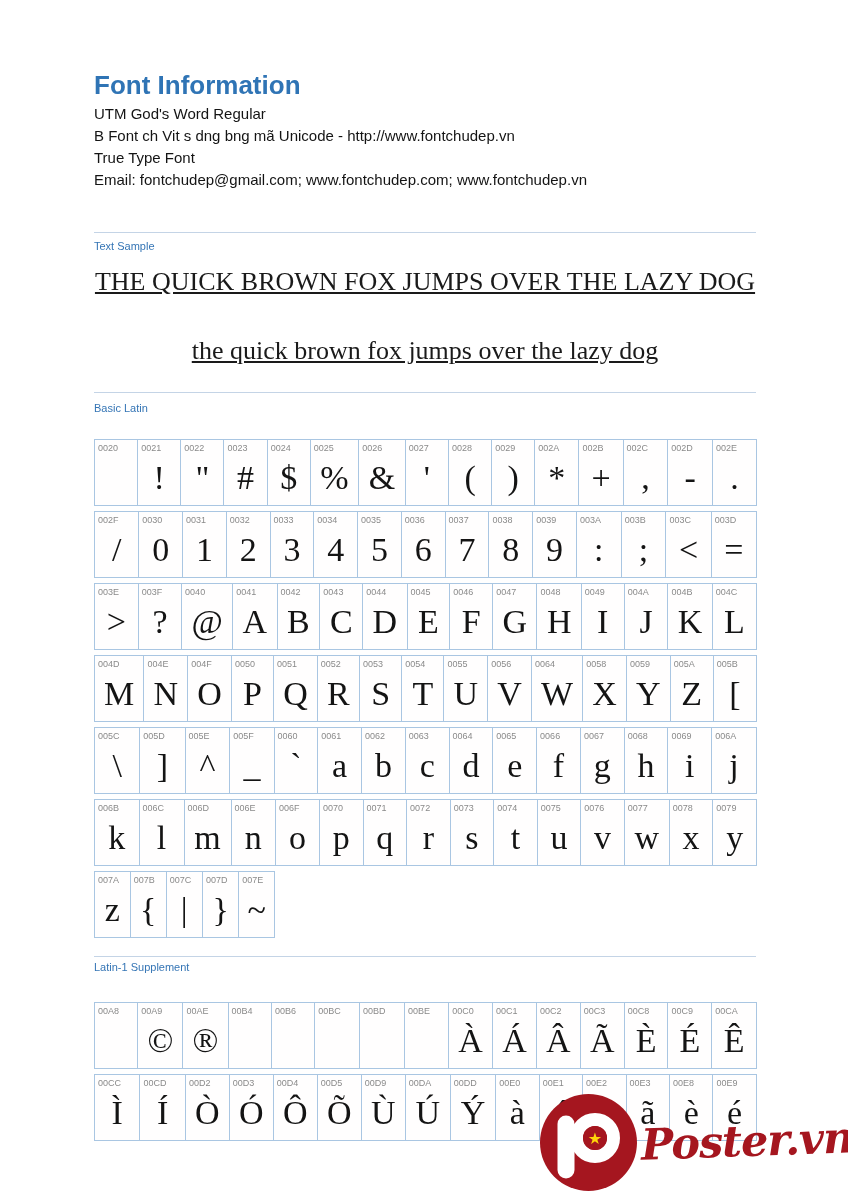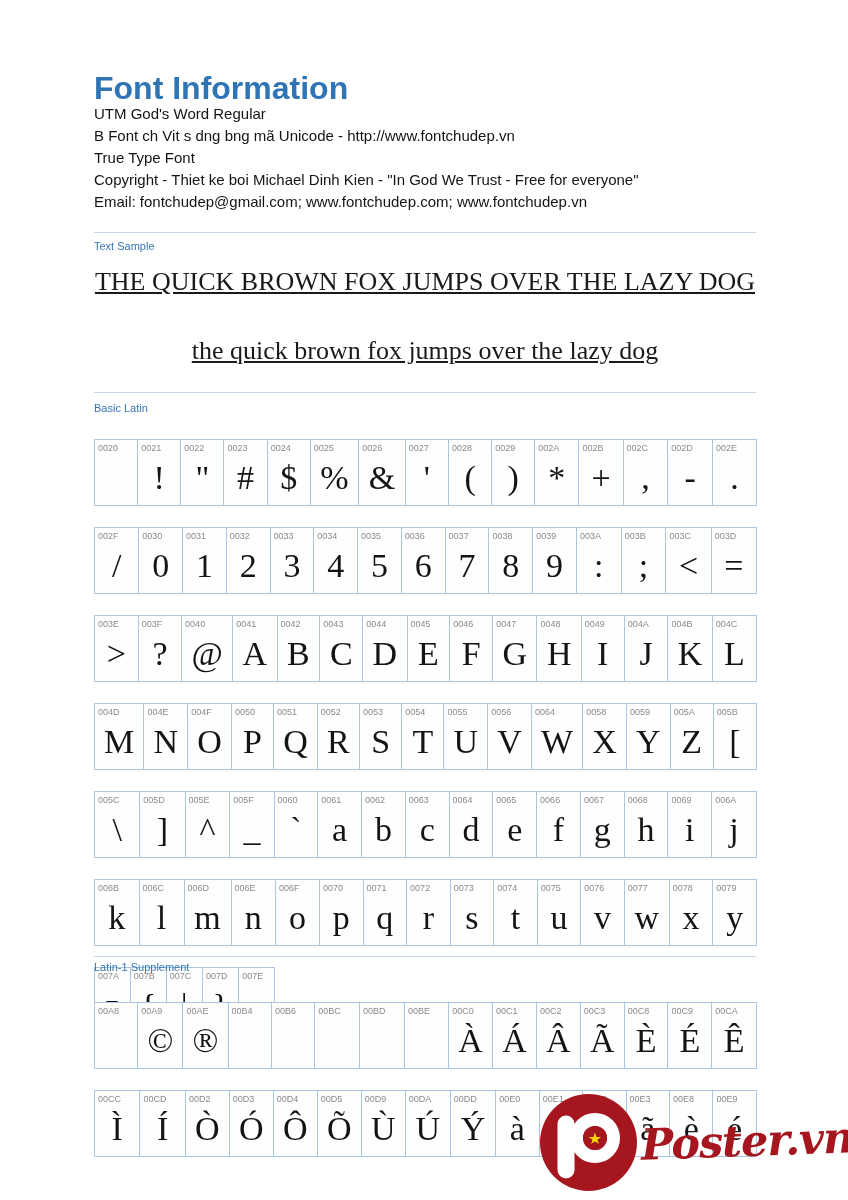--- a/index.html
+++ b/index.html
@@ -2,21 +2,21 @@
 <html><head>
 <meta charset="utf-8">
 <style>
   html,body{margin:0;padding:0;background:#ffffff;}
   .page{
     position:relative;width:848px;height:1200px;background:#ffffff;
     font-family:"Liberation Sans",sans-serif;overflow:hidden;margin:0 auto;
   }
   .title{
     position:absolute;left:94px;top:70px;margin:0;
-    font-size:32px;font-weight:bold;color:#2f74b5;letter-spacing:0px;
+    font-size:26px;font-weight:bold;color:#2f74b5;letter-spacing:0px;
   }
   .info{
     position:absolute;left:94px;top:103px;width:680px;
     font-size:15px;font-weight:normal;color:#141414;line-height:22px;
   }
   .rule{position:absolute;left:94px;width:662px;height:1px;background:#c4d4e6;}
   #rule-ts{top:232px;}
   #rule-bl{top:392px;}
   #rule-l1{top:956px;}
   .sec-heading{
@@ -28,21 +28,21 @@
   #sec-l1{top:961px;}
   .sample{
     position:absolute;left:94px;width:662px;text-align:center;
     font-family:"Liberation Serif",serif;color:#1a1a1a;white-space:nowrap;text-decoration:underline;
   }
   #sample-upper{top:267px;font-size:26px;}
   #sample-lower{top:336px;font-size:26px;}
   .chartable{position:absolute;left:94px;width:663px;}
   #table-0{top:439px;}
   #table-1{top:1002px;}
-  .crow{display:flex;width:663px;margin-bottom:21px;}
+  .crow{display:flex;width:663px;margin-bottom:5px;}
   .ccell{
     flex:1 1 auto;height:67px;box-sizing:border-box;
     border:1px solid #a9c6e2;margin-left:-1px;background:#fffefe;
     display:flex;flex-direction:column;min-width:0;
   }
   .ccell:first-child{margin-left:0;}
   .code{
     font-size:9px;line-height:11px;color:#8a8a8a;
     padding:3px 0 0 3px;white-space:nowrap;
   }
@@ -67,21 +67,20 @@
 <body>
 
 <div class="page">
 
   <h1 class="title">Font Information</h1>
 
   <div class="info">
     <div>UTM God's Word Regular</div>
     <div>B Font ch Vit s dng bng mã Unicode - http://www.fontchudep.vn</div>
     <div>True Type Font</div>
-    <div>Copyright - Thiet ke boi Michael Dinh Kien - "In God We Trust - Free for everyone"</div>
     <div>Email: fontchudep@gmail.com; www.fontchudep.com; www.fontchudep.vn</div>
   </div>
 
   <div class="rule" id="rule-ts"></div>
   <h2 class="sec-heading" id="sec-ts">Text Sample</h2>
   <div class="sample" id="sample-upper">THE QUICK BROWN FOX JUMPS OVER THE LAZY DOG</div>
   <div class="sample" id="sample-lower">the quick brown fox jumps over the lazy dog</div>
 
   <div class="rule" id="rule-bl"></div>
   <h2 class="sec-heading" id="sec-bl">Basic Latin</h2>

